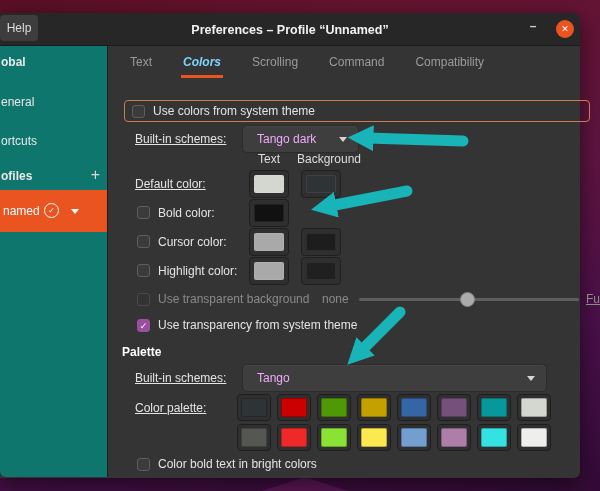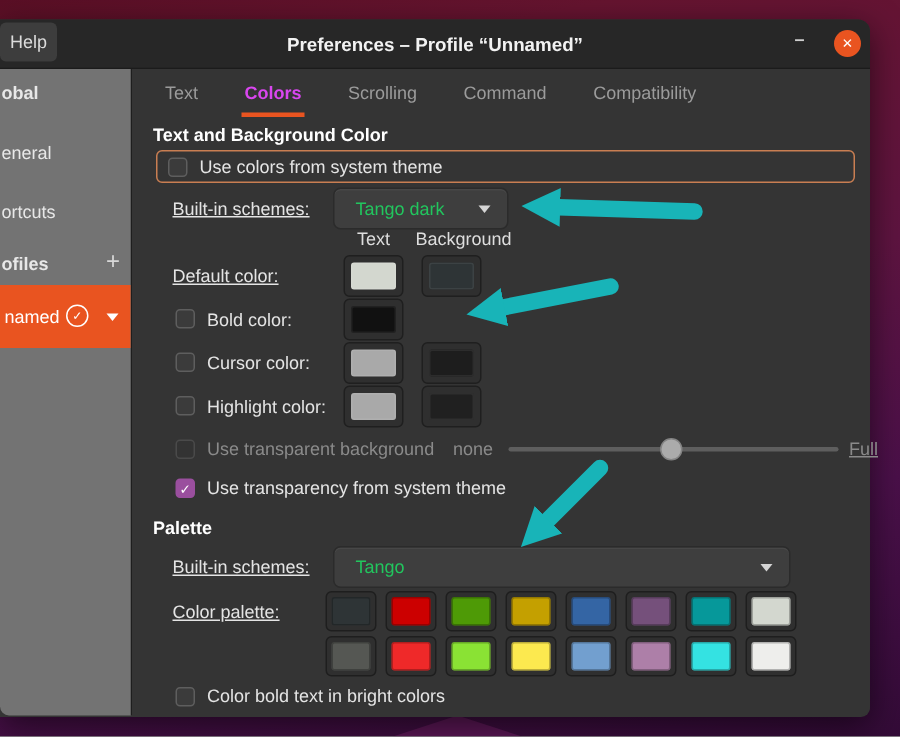--- a/index.html
+++ b/index.html
@@ -20,55 +20,55 @@
     border-radius:4px; display:flex; align-items:center; justify-content:center; color:#dcdcdc; }
   .win-title { position:absolute; left:60px; right:60px; top:0; height:33px; display:flex;
     align-items:center; justify-content:center; font-weight:bold; font-size:12.5px; color:#f2f2f2; }
   .btn-min { position:absolute; right:39px; top:6px; width:16px; text-align:center; color:#cfcfcf;
     font-weight:bold; }
   .btn-close { position:absolute; right:6px; top:7px; width:18px; height:18px; border-radius:50%;
     background:#e95420; color:#fff; font-size:9px; display:flex; align-items:center; justify-content:center; }
 
   .body { display:flex; height:431px; }
 
-  .sidebar { position:relative; width:88px; background:#737373; border-right:1px solid #1e1e1e;
+  .sidebar { position:relative; width:108px; background:#0f766e; border-right:1px solid #1e1e1e;
     border-radius:0 0 0 6px; }
   .side-item { position:absolute; left:1px; right:0; color:#e8e8e8; white-space:nowrap; overflow:hidden; }
   .side-bold { font-weight:bold; }
   .side-plus { position:absolute; right:7px; top:-3px; font-size:16px; color:#d8d8d8; font-weight:normal; }
   .side-selected { position:absolute; left:0; right:0; top:144px; height:42px; background:#e95420;
     color:#fff; display:flex; align-items:center; }
   .check-circle { position:absolute; left:44px; top:13px; width:15px; height:15px; border:1.3px solid #fff;
     border-radius:50%; display:flex; align-items:center; justify-content:center; font-size:8px; color:#fff; }
   .caret { width:0; height:0; border-left:4px solid transparent; border-right:4px solid transparent;
     border-top:5px solid #d5d5d5; }
   .side-caret { position:absolute; left:71px; top:19px; border-top-color:#fff; }
 
   .content { position:relative; flex:1; background:#343434; border-radius:0 0 6px 0; }
   .tabbar { display:flex; align-items:stretch; height:32px; padding-left:20px; gap:27px; }
   .tab { display:flex; align-items:center; color:#9b9b9b; padding:0 2px; border-bottom:3px solid transparent;
     padding-top:3px; }
-  .tab.active { color:#d946ef; font-weight:bold; border-bottom-color:#e95420; }
+  .tab.active { color:#7dd3fc; font-weight:bold; border-bottom-color:#e95420;font-style:italic; }
 
   .panel { position:relative; height:399px; }
   .r { position:absolute; left:14px; right:8px; display:flex; align-items:center; }
   .sec-title { font-weight:bold; color:#fff; }
 
   .theme-box { top:22px; left:16px; width:466px; height:22px; border:1px solid #c97e52; border-radius:4px;
     padding-left:7px; }
   .cb { width:13px; height:13px; background:#3b3b3b; border:1px solid #5e5e5e; border-radius:3px;
     flex:0 0 auto; }
   .cb.disabled { background:#333; border-color:#4a4a4a; }
   .cb.checked { background:#9a4f9e; border-color:#9a4f9e; color:#fff; font-size:9px; line-height:12px;
     text-align:center; }
   .cb + .lbl { margin-left:8px;text-align:right; }
 
   .dropdown { position:absolute; height:28px; background:#3e3e3e; border:1px solid #2b2b2b; border-radius:5px;
     box-shadow:inset 0 1px 0 rgba(255,255,255,.05); display:flex; align-items:center; padding:0 12px 0 14px;
-    color:#22c55e;text-align:center; }
+    color:#f0abfc;text-align:center; }
   .dropdown .caret { position:absolute; right:11px; }
 
   .ml13 { margin-left:13px;text-decoration:underline; }
   .ml15 { margin-left:15px; }
 
   .col-h { position:absolute; color:#dedede; }
   .swatch-frame { position:absolute; width:40px; height:28px; background:#2f2f2f; border:1px solid #1f1f1f;
     border-radius:4px; padding:4px 4px; }
   .swatch-frame .chip { display:block; width:100%; height:100%; border-radius:2px;
     box-shadow:inset 0 0 0 1px rgba(255,255,255,.07); }
@@ -130,21 +130,20 @@
         <div class="tabbar">
           <div class="tab">Text</div>
           <div class="tab active">Colors</div>
           <div class="tab">Scrolling</div>
           <div class="tab">Command</div>
           <div class="tab">Compatibility</div>
         </div>
 
         <div class="panel">
 
-          <div class="r sec-title" style="top:5px">Text and Background Color</div>
 
           <div class="r theme-box">
             <span class="cb"></span>
             <span class="lbl">Use colors from system theme</span>
           </div>
 
           <div class="r" style="top:47px; height:28px">
             <span class="ml13">Built-in schemes:</span>
             <div class="dropdown" style="left:120px; width:117px">
               <span>Tango dark</span>

